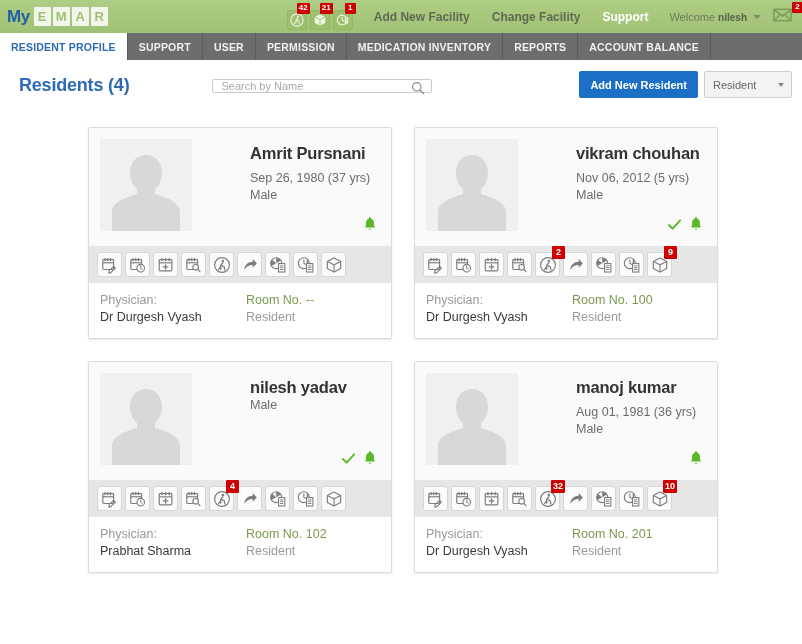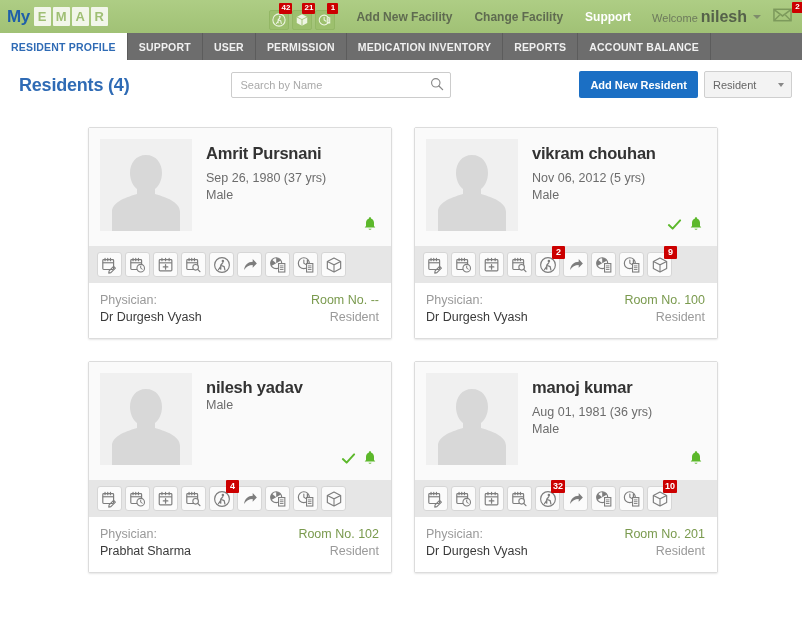--- a/index.html
+++ b/index.html
@@ -61,21 +61,21 @@
   .hdr-ico-wrap .badge { top: 0px; right: -3px; }
   .hdr-link {
     color: #5f6b50; font-size: 12px; font-weight: bold;
     margin: 0 11px; text-decoration: none; white-space: nowrap;
   }
   .hdr-link.support { color: #ffffff; }
   .hdr-welcome {
     font-size: 11px; color: #6d7a5c; margin: 0 6px 0 10px;
     display: flex; align-items: baseline; gap: 3px; white-space: nowrap;
   }
-  .hdr-welcome b { font-size: 16px; color: #55614a; }
+  .hdr-welcome b { font-size: 10px; color: #55614a; }
   .caret-dn {
     width: 0; height: 0; margin-left: 3px;
     border-left: 4px solid transparent;
     border-right: 4px solid transparent;
     border-top: 4px solid #7e8c6b;
     align-self: center;
   }
   .mail-wrap { position: relative; margin: 0 10px 0 6px; }
   .mail-wrap .badge { top: -6px; right: -11px; }
 
@@ -97,29 +97,28 @@
     white-space: nowrap;
   }
   .tab.active { background: #ffffff; color: #2f6bb5; }
 
   
   .toolbar {
     height: 50px;
     display: flex; align-items: center;
     position: relative;
     padding: 0 10px;
-    gap: 19px;
   }
   .page-title {
     color: #2f6bb5; font-size: 18px; font-weight: bold;
     margin-left: 9px; letter-spacing: -.2px;
   }
   .search-wrap { position: relative; margin-left: 83px; }
   .search-input {
-    width: 220px; height: 26px;
+    width: 220px; height: 14px;
     border: 1px solid #ccc;
     border-radius: 2px;
     padding: 0 26px 0 8px;
     font-size: 11px; color: #555;
     font-family: "Liberation Sans", sans-serif;
     outline: none;
   }
   .search-input::placeholder { color: #a9a9a9; }
   .search-icon-btn {
     position: absolute; right: 7px; top: 5px;
@@ -171,20 +170,21 @@
     box-shadow: 0 1px 2px rgba(0,0,0,.10);
     border-radius: 2px;
     overflow: visible;
   }
   .card-top {
     display: flex;
     background: #fafafa;
     padding: 11px 12px 9px 11px;
     position: relative;
     min-height: 118px;
+    gap: 44px;
   }
   .avatar {
     width: 92px; height: 92px;
     background: #f0f0f0;
     flex: 0 0 92px;
     overflow: hidden;
     position: relative;
   }
   .avatar svg { display: block; }
   .card-info { padding-left: 14px; flex: 1; position: relative; }
@@ -229,21 +229,21 @@
   }
 
   .card-foot {
     display: flex;
     padding: 9px 12px 12px 11px;
     background: #fff;
     font-size: 12.5px;
     line-height: 17px;
   }
   .foot-col { flex: 1; }
-  .foot-col.right { padding-left: 13px; text-align: right; }
+  .foot-col.right { padding-left: 13px; }
   .lbl-grey { color: #9a9a9a; }
   .lbl-dark { color: #3a3a3a; }
   .lbl-room { color: #7a9a4e; }
   .lbl-resident { color: #9a9a9a; }
 </style>
 </head>
 <body>
 
 <div class="header">
   <div class="logo">

